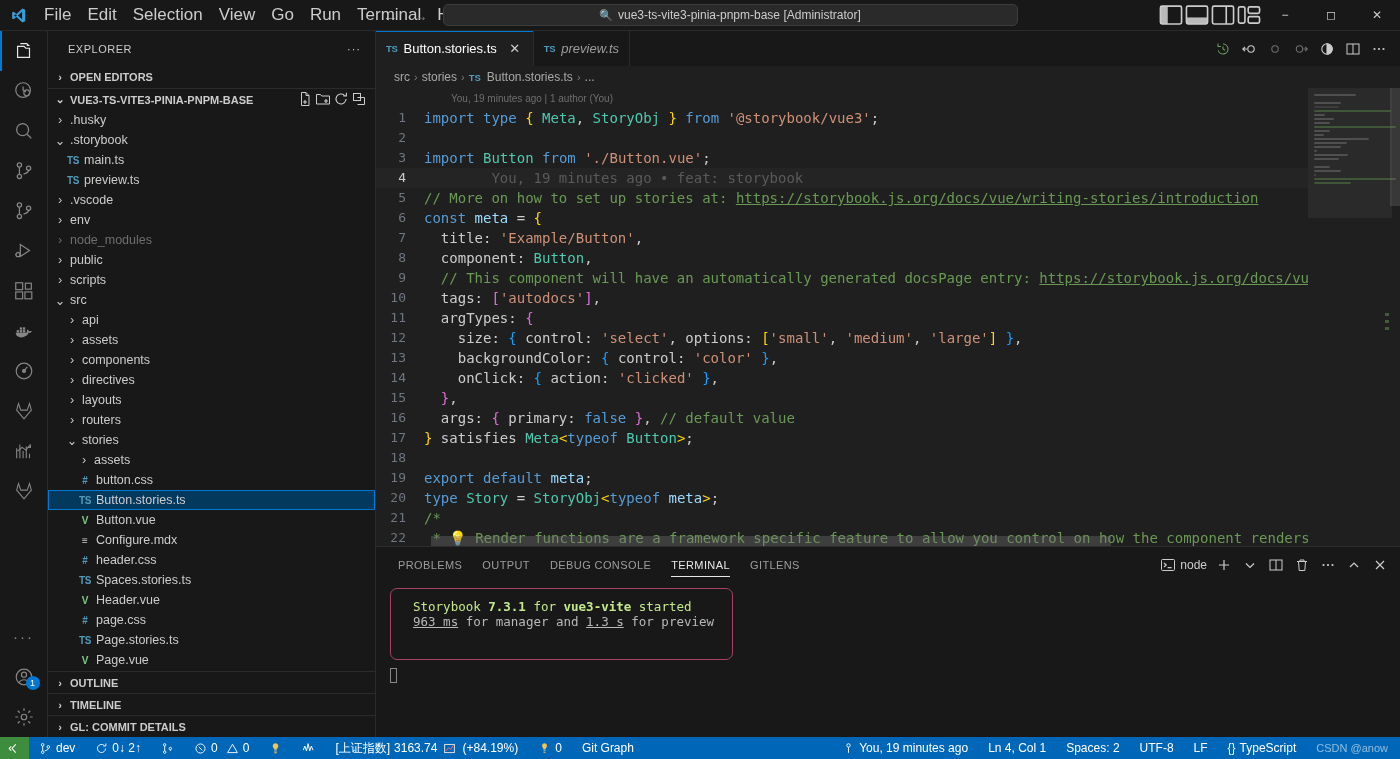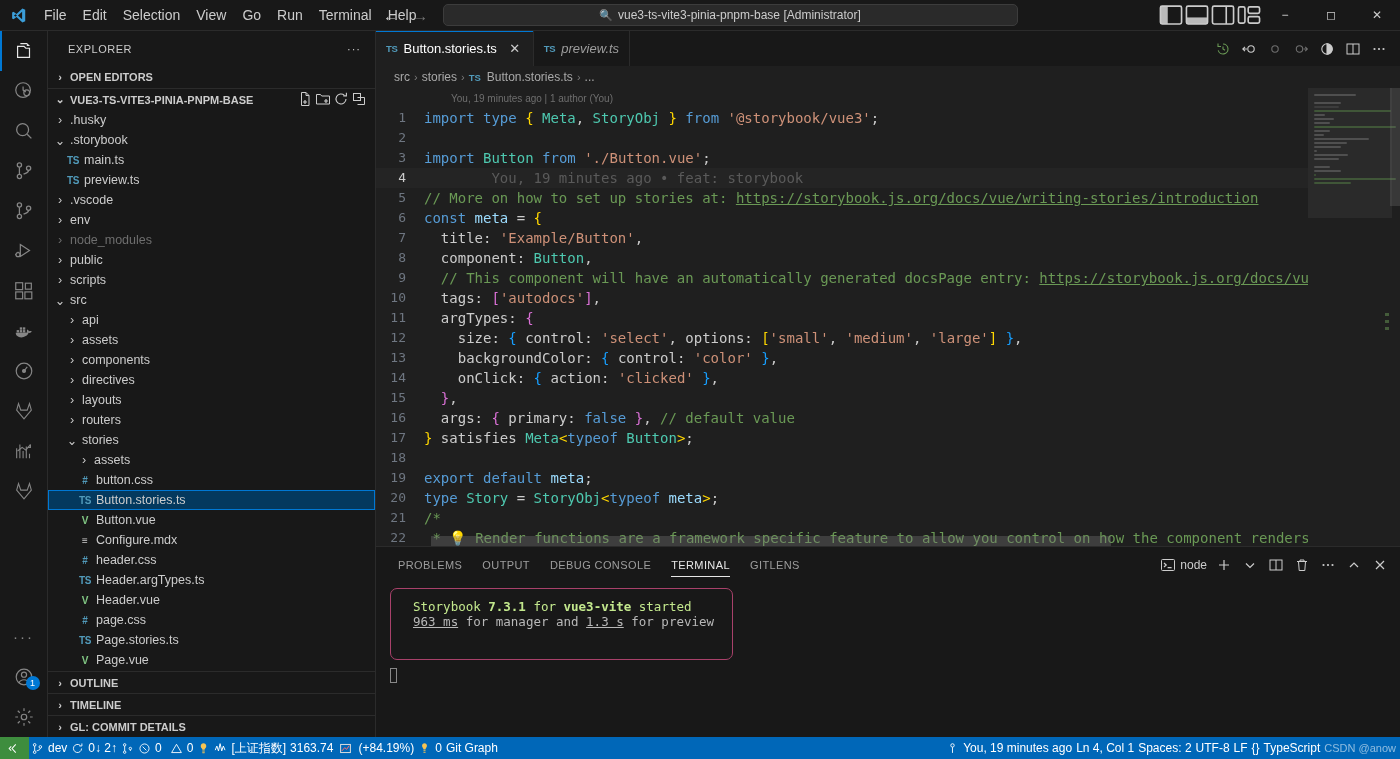--- a/index.html
+++ b/index.html
@@ -16,21 +16,21 @@
   
   .titlebar {
     height: 31px; background: #181818; border-bottom: 1px solid #2b2b2b;
     display: flex; align-items: center; flex: 0 0 31px; position: relative;
   }
   .tb-logo { width: 36px; display: flex; align-items: center; justify-content: center; }
   .tb-logo svg { width: 17px; height: 17px; }
   .menu { display: flex; align-items: center; height: 100%; }
   .menu-item {
     padding: 0 8px; height: 100%; display: flex; align-items: center;
-    font-size: 14px; color: #cccccc; cursor: default; white-space: nowrap;
+    font-size: 17px; color: #cccccc; cursor: default; white-space: nowrap;
   }
   .tb-center {
     position: absolute; left: 0; right: 0; display: flex; align-items: center;
     justify-content: center; gap: 8px; pointer-events: none;
   }
   .tb-center > * { pointer-events: auto; }
   .nav-arrows { display: flex; gap: 14px; align-items: center; margin-right: 6px; }
   .nav-arrow { color: #cccccc; font-size: 15px; line-height: 1; width: 16px; text-align: center; }
   .nav-arrow.dim { color: #767676; }
   .quickinput {
@@ -210,21 +210,21 @@
   .t-bold { font-weight: bold; }
   .cursor-box { display:inline-block; width: 7px; height: 15px; border:1px solid #888; vertical-align: -3px; }
 
   
   .statusbar {
     height: 22px; flex: 0 0 22px; background: #0067b8; display: flex; align-items: center;
     font-size: 12px; color: #ffffff; white-space: nowrap;
   }
   .sb-left { display: flex; align-items: center; height: 100%; }
   .sb-right { display: flex; align-items: center; height: 100%; margin-left: auto; padding-right: 2px; }
-  .sb-item { display: flex; align-items: center; gap: 4px; padding: 0 2px; height: 100%; }
+  .sb-item { display: flex; align-items: center; gap: 4px; padding: 0 10px; height: 100%; }
   .sb-remote { background: #3e8d3e; padding: 0 8px; }
   .sb-item svg { width: 13px; height: 13px; }
   .watermark { opacity: .55; font-size: 11px; display:flex; align-items:center; gap:3px; }
 </style>
 </head>
 <body>
 
 <div class="app">
 
   <div class="titlebar">
@@ -558,21 +558,21 @@
             <span class="nm">Configure.mdx</span>
           </div>
           <div class="row">
             <span style="display:inline-block;width:28px"></span>
             <span class="fi css-ico">#</span>
             <span class="nm">header.css</span>
           </div>
           <div class="row">
             <span style="display:inline-block;width:28px"></span>
             <span class="fi ts-ico">TS</span>
-            <span class="nm">Header.argTypes.ts</span>
+            <span class="nm">Spaces.stories.ts</span>
           </div>
           <div class="row">
             <span style="display:inline-block;width:28px"></span>
             <span class="fi vue-ico">V</span>
             <span class="nm">Header.vue</span>
           </div>
           <div class="row">
             <span style="display:inline-block;width:28px"></span>
             <span class="fi css-ico">#</span>
             <span class="nm">page.css</span>

